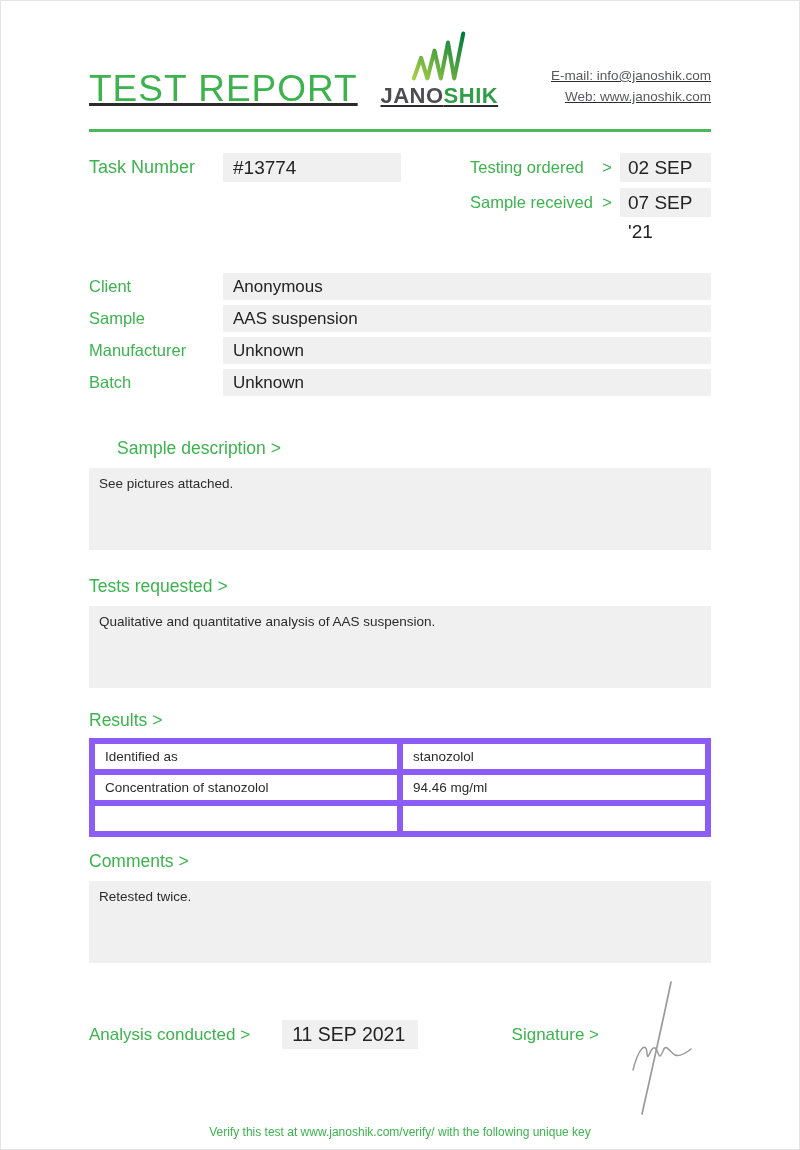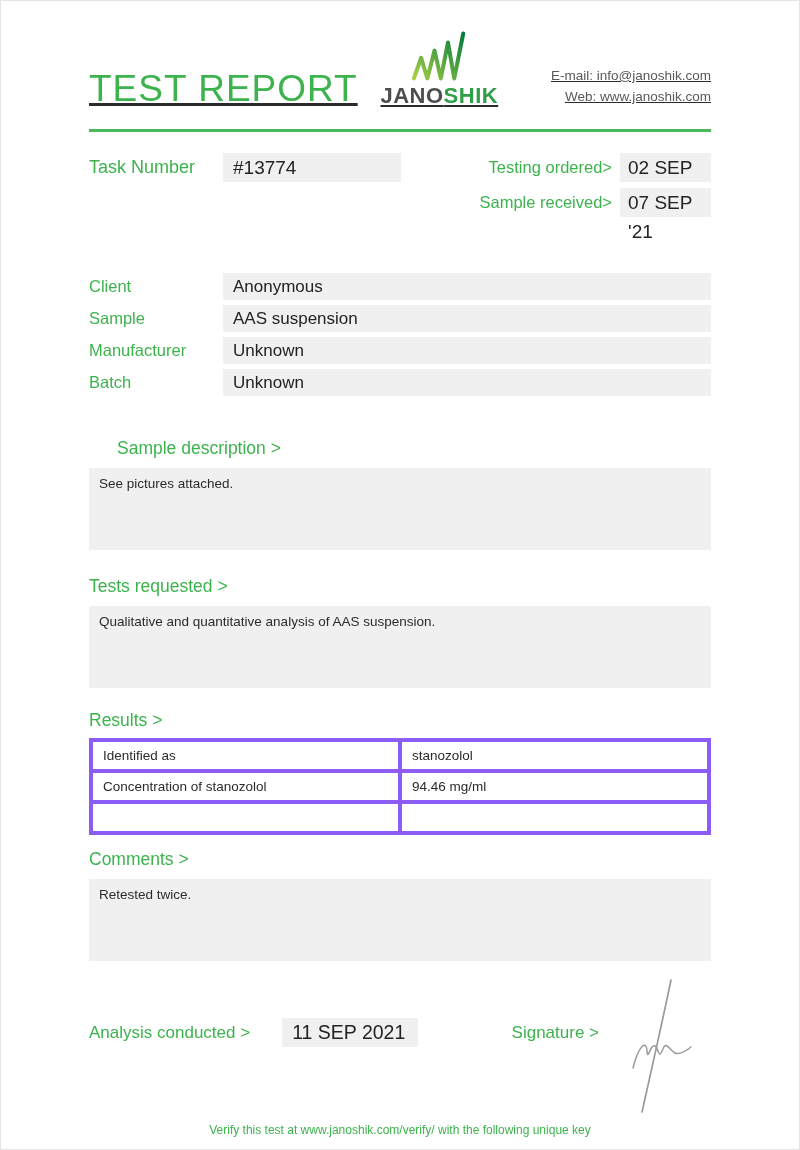--- a/index.html
+++ b/index.html
@@ -22,41 +22,41 @@
   .contact { text-align:right; font-size:13.5px; color:#58595b; line-height:21px; margin-bottom:2px; }
   .rule { margin-top:20px; height:3px; background:#4cb85a; }
 
   
   .meta { margin-top:21px; display:flex; justify-content:space-between; align-items:flex-start; }
   .meta-left { display:flex; align-items:center; }
   .task-label { color:#3cb34d; font-size:18px; width:134px; }
   .task-box { width:178px; height:29px; background:#f0f0f1; font-size:19px; line-height:29px; padding-left:10px; color:#232323; }
   .meta-right { display:flex; flex-direction:column; gap:6px; }
   .date-row { display:flex; align-items:center; }
-  .date-label { width:150px; display:flex; justify-content:flex-end; color:#3cb34d; font-size:16.5px; padding-right:8px; }
+  .date-label { width:150px; display:flex; justify-content:space-between; color:#3cb34d; font-size:16.5px; padding-right:8px; }
   .date-box { width:91px; height:29px; background:#f0f0f1; font-size:19px; line-height:29px; padding-left:8px; color:#232323; }
 
   
   .details { margin-top:56px; }
   .detail-row { display:flex; align-items:center; height:27px; margin-bottom:5px; }
   .detail-label { width:134px; color:#3cb34d; font-size:16.5px; }
   .detail-value { flex:1; height:27px; background:#f0f0f1; font-size:17px; line-height:27px; padding-left:10px; color:#232323; }
 
   
   .section-heading { color:#3cb34d; font-size:17.5px; line-height:20px; }
   .h-desc   { margin-top:42px;margin-left:28px; }
   .h-tests  { margin-top:26px; }
   .h-results{ margin-top:22px; }
   .h-comments { margin-top:14px; }
   .text-box { margin-top:10px; height:82px; background:#f0f0f1; padding:8px 10px; font-size:13.5px; color:#2b2b2b; }
 
   
   .results-table { margin-top:8px; width:100%; border-collapse:collapse; }
   .results-table td {
-    border:4px solid #8b5cf6; height:31px; font-size:13.5px; color:#2b2b2b;
+    border:6px solid #8b5cf6; height:31px; font-size:13.5px; color:#2b2b2b;
     padding-left:10px; background:#ffffff;
   }
   .results-table td.c1 { width:50%; }
 
   
   .analysis-row { margin-top:57px; display:flex; align-items:center; height:29px;gap:24px; }
   .analysis-label { color:#3cb34d; font-size:17px; }
   .analysis-box { width:136px; height:29px; background:#f0f0f1; font-size:19.5px; line-height:29px; padding-left:10px; margin-left:8px; color:#232323; }
   .sig-area { margin-left:auto; display:flex; align-items:center; margin-right:18px; }
   .sig-label { color:#3cb34d; font-size:17px; }

